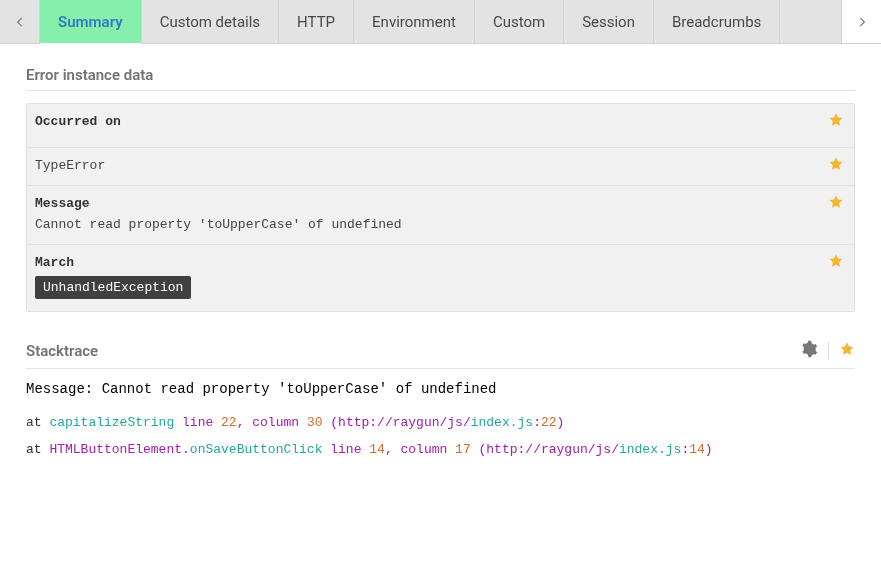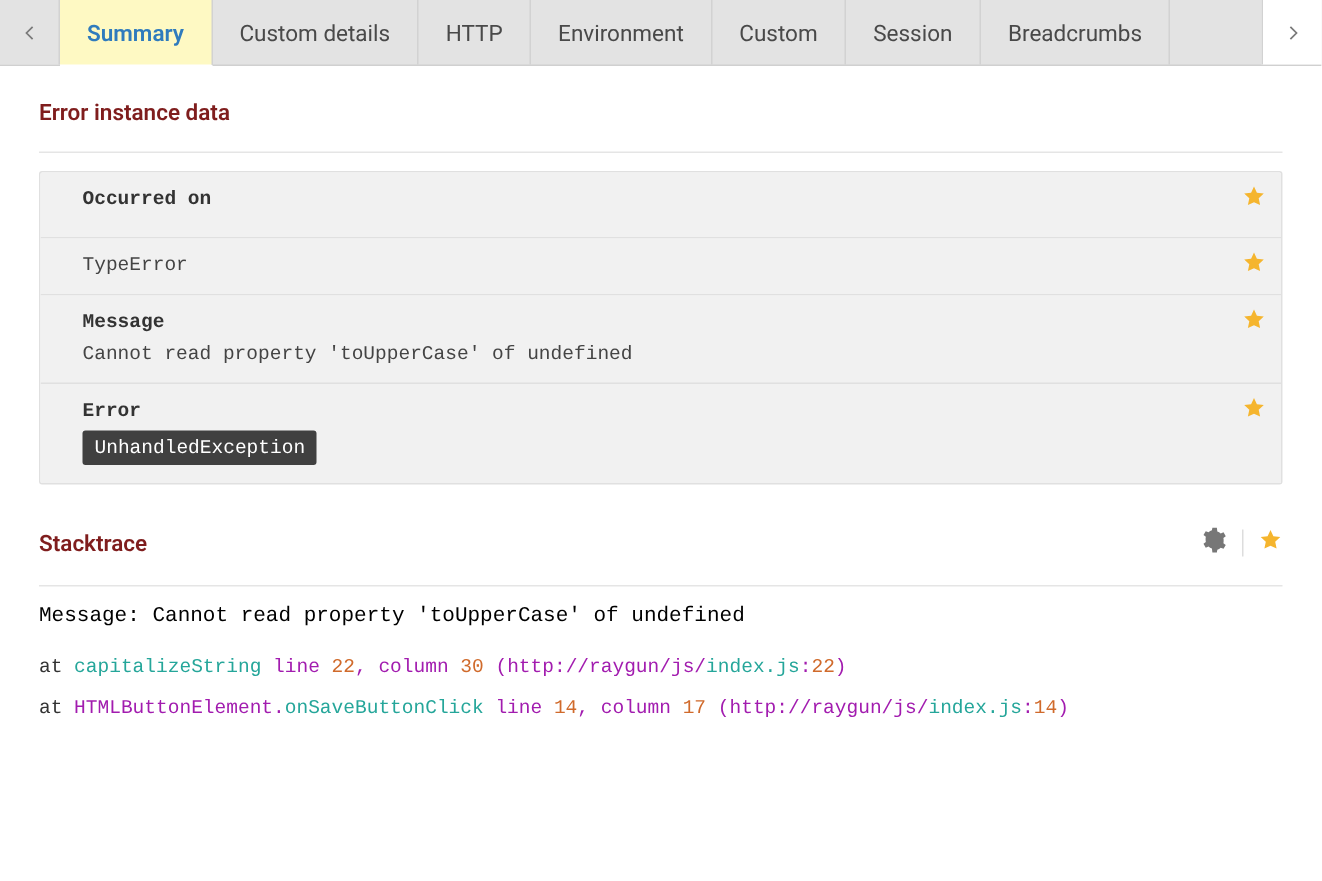--- a/index.html
+++ b/index.html
@@ -37,47 +37,47 @@
   .tab {
     padding: 0 18px;
     display: flex;
     align-items: center;
     color: #494949;
     border-right: 1px solid #d2d2d2;
     cursor: pointer;
     font-size: 15px;
   }
   .tab.active {
-    background: #fef9c3;
+    background: #86efac;
     color: #2f7bbd;
     font-weight: 600;
     border-bottom: 1px solid #fff;
     margin-bottom: -1px;
   }
   
   .content { padding: 22px 26px 0 26px; }
   .section-title {
     font-size: 15px;
     font-weight: 600;
-    color: #7f1d1d;
-    padding-bottom: 17px;
+    color: #737373;
+    padding-bottom: 6px;
     border-bottom: 1px solid #e5e5e5;
     margin-bottom: 12px;
     display: flex;
     align-items: center;
     justify-content: space-between;
   }
   .section-title .icons { display: flex; align-items: center; gap: 10px; color: #777; }
   .section-title .icons .sep { width:1px; height:18px; background:#ddd; }
   
   .data-block { border: 1px solid #e0e0e0; border-radius: 2px; overflow: hidden; margin-bottom: 28px; }
   .data-row {
     background: #f1f1f1;
     border-bottom: 1px solid #e0e0e0;
-    padding: 10px 12px 12px 28px;
+    padding: 10px 12px 12px 8px;
     position: relative;
   }
   .data-row:last-child { border-bottom: none; }
   .data-label { font-weight: 700; font-size: 13px; margin-bottom: 6px; }
   .data-value { font-size: 13px; color: #444; }
   .data-value.link { color: #2f8fd6; }
   .row-star {
     position: absolute; top: 8px; right: 10px;
     cursor: pointer;
   }
@@ -170,21 +170,21 @@
       <div class="data-value mono">Cannot read property 'toUpperCase' of undefined</div>
       <span class="row-star">
         <svg class="star" viewBox="0 0 24 24">
             <path d="M12 2l2.9 6.3 6.9.8-5.1 4.7 1.4 6.8L12 17.8 5.9 20.6l1.4-6.8L2.2 9.1l6.9-.8z"></path>
           </svg>
       </span>
     </div>
 
 
     <div class="data-row">
-      <div class="data-label mono">Error</div>
+      <div class="data-label mono">March</div>
       <div class="data-value">
         <span class="tag-chip mono">UnhandledException</span>
       </div>
       <span class="row-star">
         <svg class="star" viewBox="0 0 24 24">
             <path d="M12 2l2.9 6.3 6.9.8-5.1 4.7 1.4 6.8L12 17.8 5.9 20.6l1.4-6.8L2.2 9.1l6.9-.8z"></path>
           </svg>
       </span>
     </div>
 

